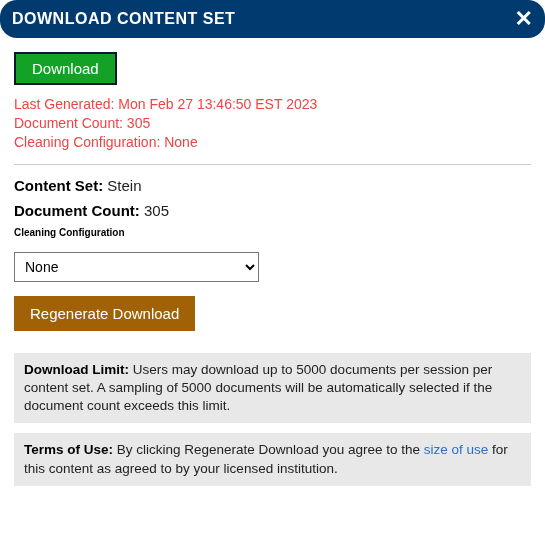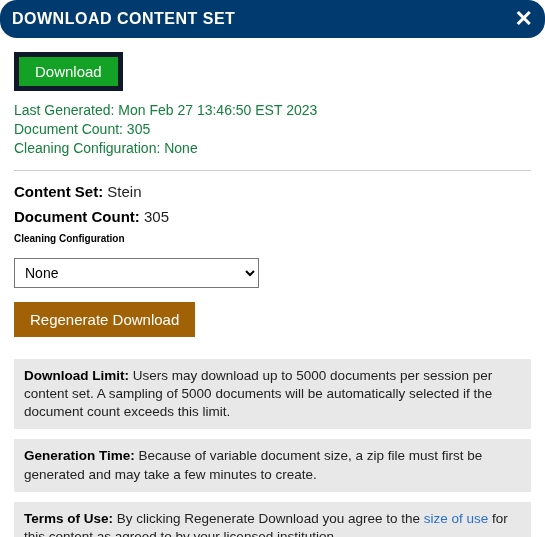--- a/index.html
+++ b/index.html
@@ -29,26 +29,26 @@
       cursor: pointer;
       font-size: 22px;
       font-weight: bold;
       line-height: 1;
     }
     .body { padding: 14px 14px 20px 14px; }
     .download-btn-wrap { margin-bottom: 10px; }
     .download-btn {
       background: #13a226;
       color: #fff;
-      border: 5px solid #0f172a;
+      border: 2px solid #0f172a;
       padding: 6px 16px;
       font-size: 15px;
       cursor: pointer;
     }
-    .meta-lines { margin-bottom: 12px; font-size: 14px; color: #15803d; line-height: 1.35; }
+    .meta-lines { margin-bottom: 12px; font-size: 14px; color: #ef4444; line-height: 1.35; }
     hr.sep { border: none; border-top: 1px solid #ccc; margin: 10px 0 12px 0; }
     .field-row { margin-bottom: 8px; font-size: 15px; }
     .field-row .lbl { font-weight: bold; color: #000; }
     .field-row .val { color: #222; }
     .field-label-block {
       font-weight: bold;
       font-size: 10px;
       color: #000;
       margin-bottom: 14px;
       margin-top: 8px;
@@ -120,20 +120,17 @@
 
     <div>
       <button class="regen-btn">Regenerate Download</button>
     </div>
 
     <div class="notes">
       <div class="note-box">
         <span class="nt">Download Limit:</span><span> Users may download up to 5000 documents per session per content set. A sampling of 5000 documents will be automatically selected if the document count exceeds this limit.</span>
       </div>
       <div class="note-box">
-        <span class="nt">Generation Time:</span><span> Because of variable document size, a zip file must first be generated and may take a few minutes to create.</span>
-      </div>
-      <div class="note-box">
         <span class="nt">Terms of Use:</span><span> By clicking Regenerate Download you agree to the </span><a class="link">size of use</a><span> for this content as agreed to by your licensed institution.</span>
       </div>
     </div>
   </div>
 </div>
 
 </body></html>

